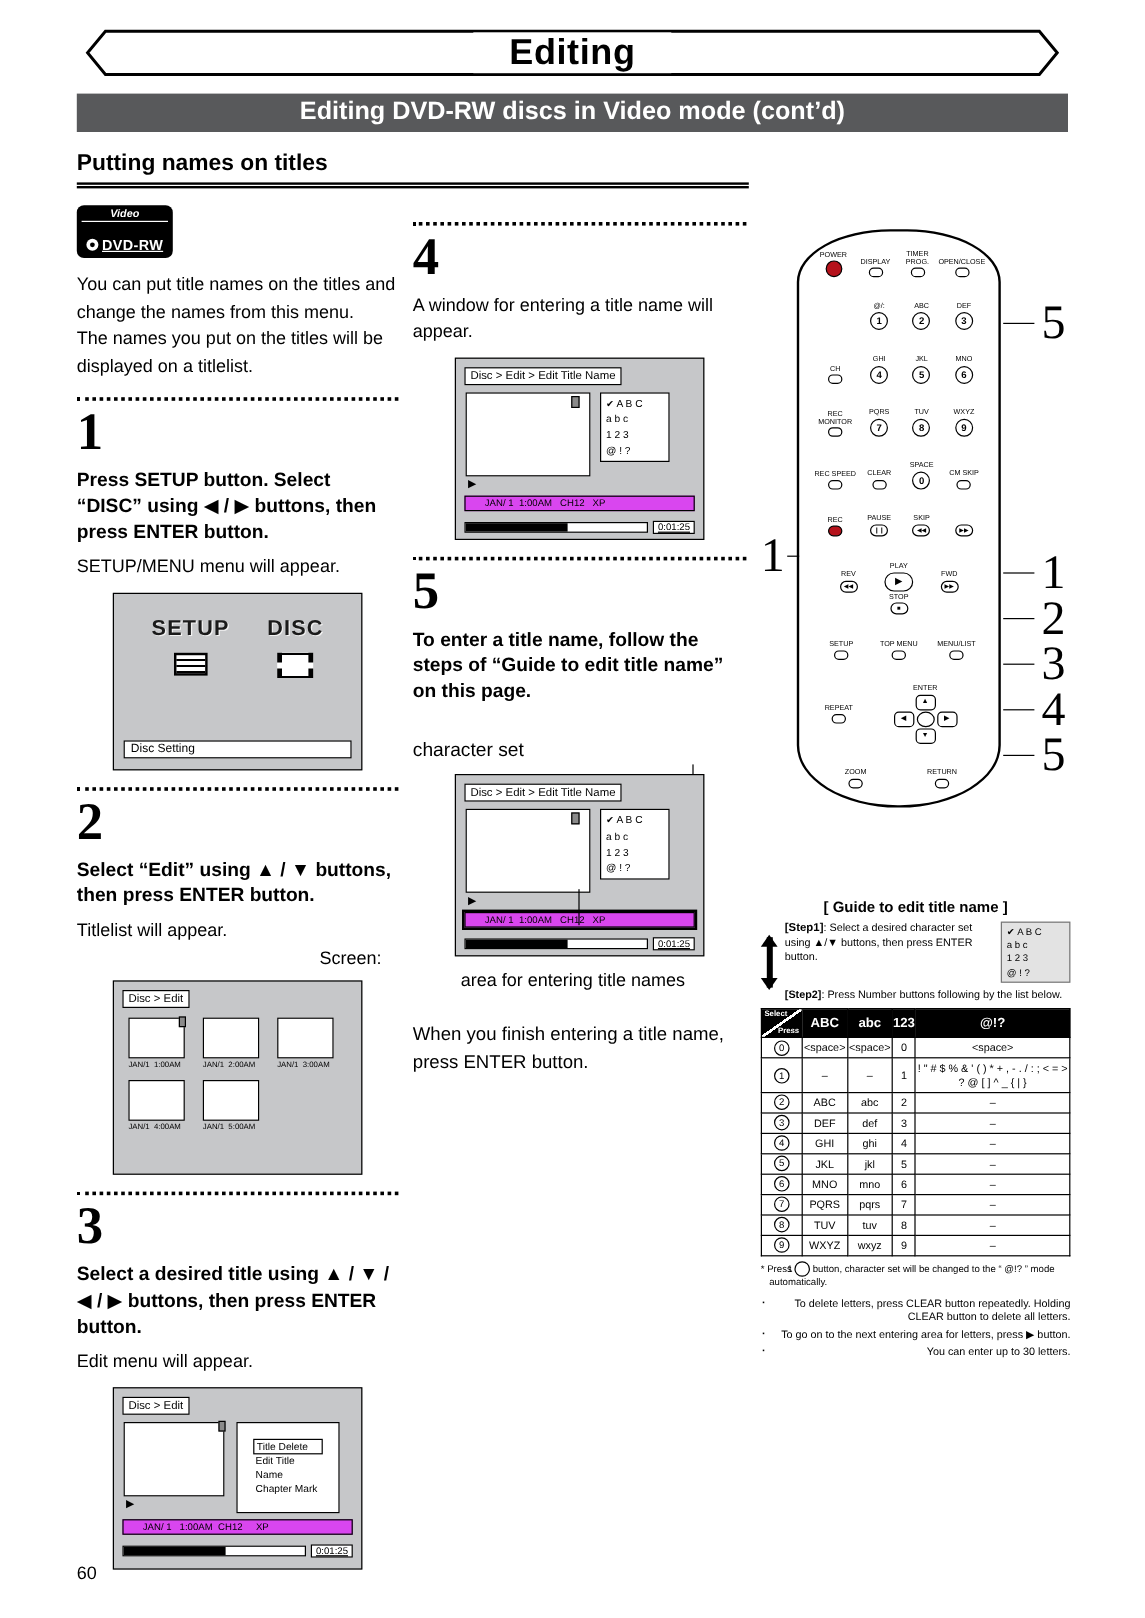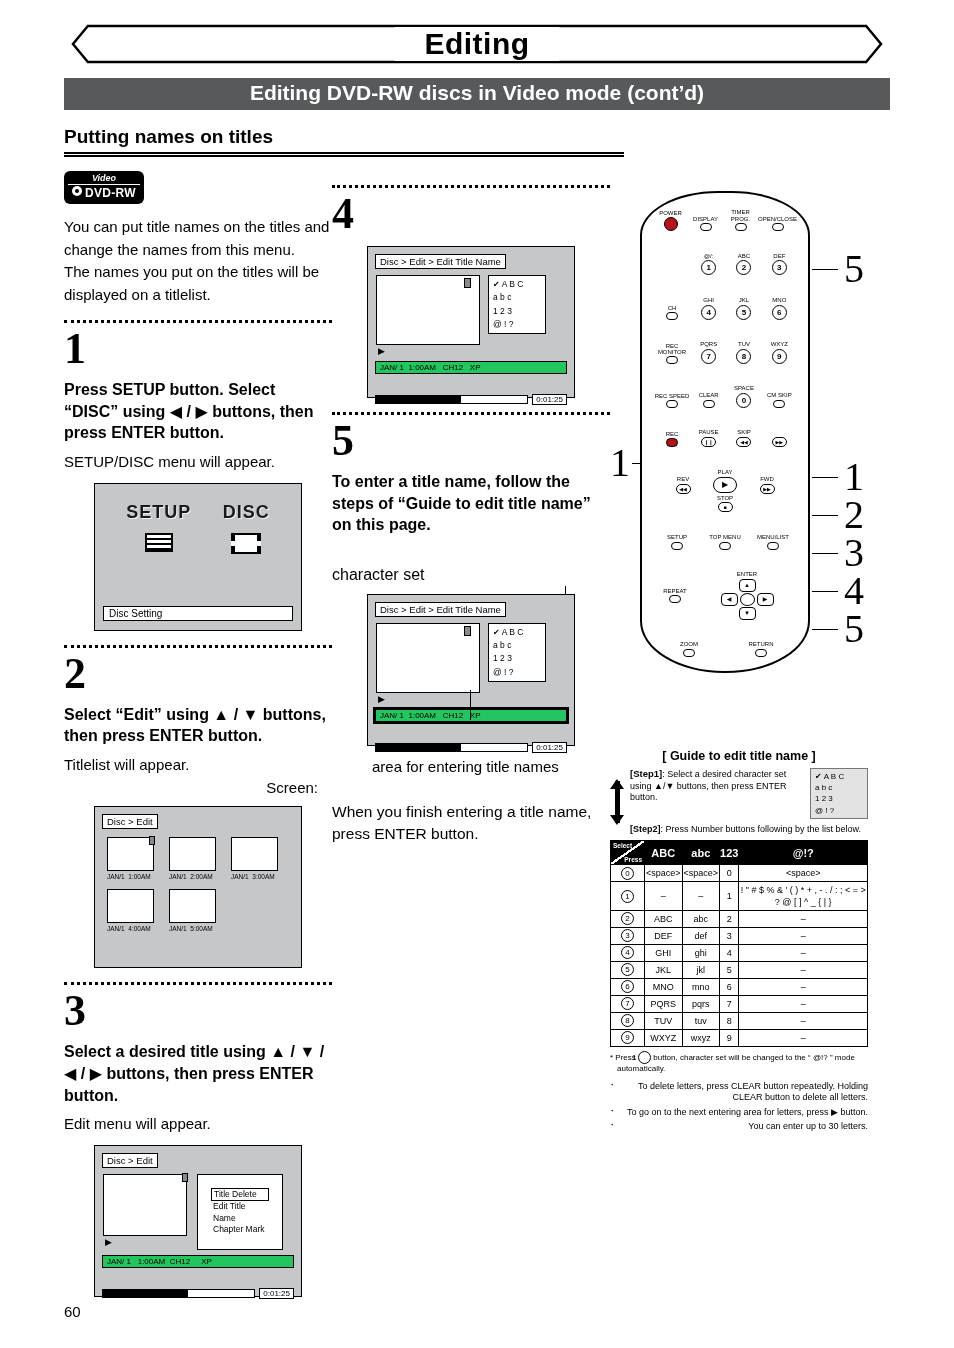--- a/index.html
+++ b/index.html
@@ -17,33 +17,33 @@
   }
   .banner {
     margin:12px 64px 0; background:#58595b; color:#fff; text-align:center;
     font-size:21px; font-weight:bold; padding:3px 0 5px;
   }
   .section {
     margin:16px 0 0 64px; width:560px; font-size:19px; font-weight:bold;
     border-bottom:5px double #000; padding-bottom:4px;
   }
   
-  .cols { display:flex; margin:14px 0 0 64px; gap:0; }
+  .cols { display:flex; margin:14px 0 0 64px; gap:12px; }
   .col-left { width:268px; }
   .col-mid { width:278px; }
   .col-right { width:258px; position:relative; }
   .divider { border-top:3px dotted #000; margin:14px 0 4px; }
   .stepnum { font-family:"Liberation Serif","DejaVu Serif",serif; font-size:44px; font-weight:bold; line-height:1; margin:4px 0 8px; }
   .stephead { font-size:16px; font-weight:bold; line-height:1.35; margin-bottom:7px; }
   .stepbody { font-size:15px; line-height:1.45; }
   .screen-label { font-size:15px; text-align:right; margin:4px 14px 2px 0; }
   
   .badge { width:80px; background:#000; border-radius:6px; color:#fff; text-align:center; padding:2px 4px 4px; }
   .badge-top { font-size:9px; font-style:italic; font-weight:bold; border-bottom:1px solid #fff; padding-bottom:1px; }
-  .badge-main { display:flex; align-items:flex-start; justify-content:center; gap:3px; margin-top:1px; }
+  .badge-main { display:flex; align-items:center; justify-content:center; gap:3px; margin-top:12px;text-decoration:underline; }
   .disc-icon { width:10px; height:10px; border-radius:50%; background:#fff; position:relative; }
   .disc-icon::after { content:""; position:absolute; left:3px; top:3px; width:4px; height:4px; border-radius:50%; background:#000; }
   .badge-text { font-size:12px; font-weight:bold; letter-spacing:.3px; }
   .intro { font-size:15px; line-height:1.5; margin-top:12px; }
   
   .shot { border:1px solid #000; background:#c6c7c9; margin:10px auto 6px; width:208px; position:relative; }
   .crumb { background:#fff; border:1px solid #000; font-size:9.5px; padding:1px 4px; margin:7px 7px 4px; width:fit-content; white-space:pre; }
   
   .shot-setup { height:148px; }
   .s1-grid { display:flex; justify-content:space-evenly; margin-top:18px; }
@@ -63,23 +63,23 @@
   .sel-cursor { position:absolute; top:-2px; right:-2px; width:6px; height:9px; background:#8a8a8a; border:1px solid #000; }
   .thumb-label { font-size:6.5px; white-space:pre; margin-top:2px; }
   
   .shot-edit { height:152px; }
   .s3-row { display:flex; gap:10px; padding:2px 8px; align-items:flex-start; }
   .preview { width:84px; height:62px; background:#fff; border:1px solid #000; position:relative; }
   .playmark { font-size:9px; margin:2px 0 0 2px; line-height:1; }
   .menu { background:#fff; border:1px solid #000; width:86px; font-size:8.5px; padding:13px; line-height:1.35; }
   .mi { padding:0 2px; }
   .mi.sel { border:1px solid #000; }
-  .status { background:#22c55e; border:1px solid #000; margin:3px 7px 0; font-size:8px; padding:1px 4px; white-space:pre; }
+  .status { background:#d946ef; border:1px solid #000; margin:3px 7px 0; font-size:8px; padding:1px 16px; white-space:pre; }
   .status.hl { outline:2px solid #000; }
-  .pwrap { display:flex; align-items:center; gap:4px; margin:20px 7px 6px; }
+  .pwrap { display:flex; align-items:center; gap:4px; margin:8px 7px 6px;text-decoration:underline; }
   .pbar { flex:1; height:9px; background:#fff; border:1px solid #000; position:relative; }
   .pfill { position:absolute; left:0; top:0; bottom:0; width:56%; background:#000; }
   .ptime { font-size:8px; background:#fff; border:1px solid #000; padding:0 3px; }
   
   .shot-tn { height:152px; }
   .s4-row { display:flex; gap:8px; padding:2px 8px; align-items:flex-start; }
   .entry { width:104px; height:70px; background:#fff; border:1px solid #000; position:relative; }
   .cursor { position:absolute; top:2px; right:8px; width:7px; height:10px; background:#8a8a8a; border:1px solid #000; }
   .charpanel { background:#fff; border:1px solid #000; width:58px; font-size:8.5px; line-height:1.55; padding:2px 4px; }
   .check { font-size:8px; margin-right:2px; }
@@ -180,21 +180,21 @@
       </div>
     </div>
     <p class="intro">
       <span>You can put title names on the titles and change the names from this menu.</span><br>
       <span>The names you put on the titles will be displayed on a titlelist.</span>
     </p>
 
     <div class="divider"></div>
     <div class="stepnum">1</div>
     <div class="stephead">Press SETUP button. Select “DISC” using ◀ / ▶ buttons, then press ENTER button.</div>
-    <div class="stepbody">SETUP/DISC menu will appear.</div>
+    <div class="stepbody">SETUP/MENU menu will appear.</div>
 
     <div class="shot shot-setup">
       <div class="s1-grid">
         <div class="s1-col">
           <div class="s1-word">SETUP</div>
           <div class="icon-menu"></div>
         </div>
         <div class="s1-col">
           <div class="s1-word">DISC</div>
           <div class="icon-film"></div>
@@ -263,20 +263,21 @@
             <div class="pfill"></div>
           </div>
         <div class="ptime">0:01:25</div>
       </div>
     </div>
   </div>
 
   <div class="col-mid">
     <div class="divider"></div>
     <div class="stepnum">4</div>
+    <div class="stepbody">A window for entering a title name will appear.</div>
 
     <div class="shot shot-tn">
       <div class="crumb">Disc &gt; Edit &gt; Edit Title Name</div>
       <div class="s4-row">
         <div>
           <div class="entry">
               <span class="cursor"></span>
             </div>
           <div class="playmark">▶</div>
         </div>

